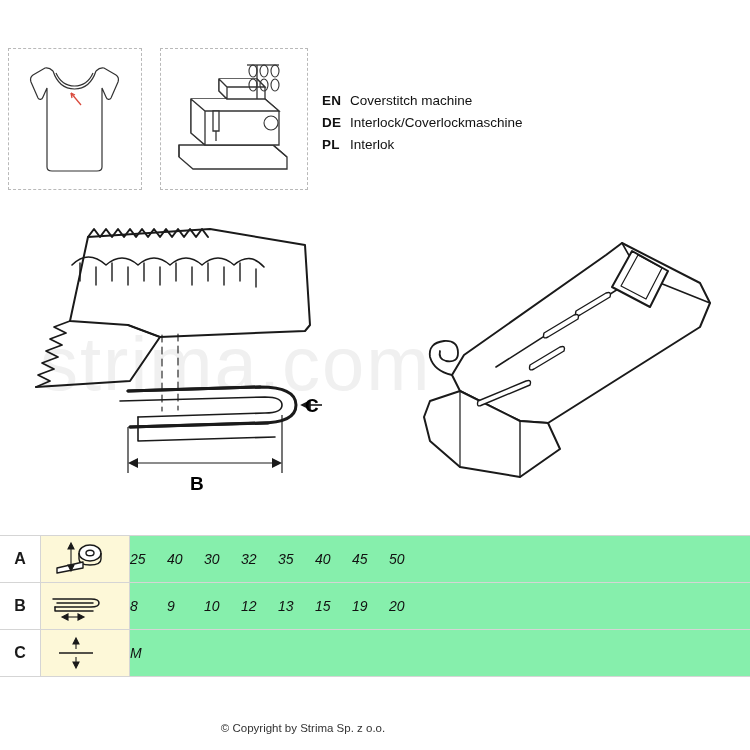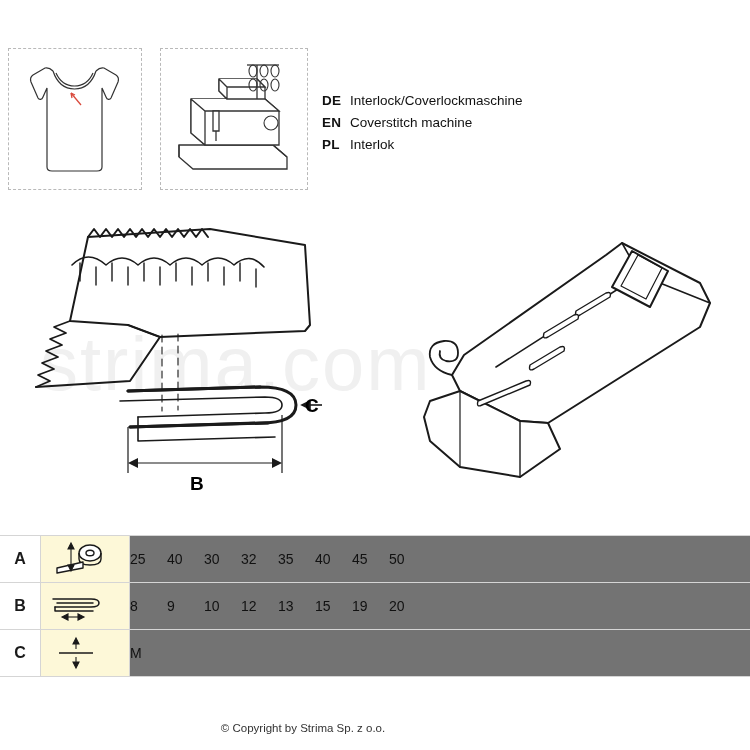--- a/index.html
+++ b/index.html
@@ -116,22 +116,23 @@
     background: #ffffff;
     border-right: 1px solid #d5d5d5;
   }
   td.row-icon {
     width: 88px;
     background: #fdf8d8;
     border-right: 1px solid #d5d5d5;
     text-align: center;
   }
   td.row-values {
-    background: #737373;
+    background: #86efac;
     padding-left: 12px;
+    font-style: italic;
   }
   .vals {
     display: flex;
     align-items: center;
   }
   .vals span {
     display: inline-block;
     width: 37px;
     font-size: 14px;
     color: #111;
@@ -194,26 +195,26 @@
         <ellipse cx="92" cy="36" rx="4" ry="6"></ellipse>
         <ellipse cx="103" cy="36" rx="4" ry="6"></ellipse>
         <ellipse cx="114" cy="36" rx="4" ry="6"></ellipse>
         <circle cx="110" cy="74" r="7"></circle>
       </g>
     </svg>
   </div>
 
   <div class="lang-list">
     <div class="lang-row">
+      <span class="lang-code">EN</span>
+      <span class="lang-name">Coverstitch machine</span>
+    </div>
+    <div class="lang-row">
       <span class="lang-code">DE</span>
       <span class="lang-name">Interlock/Coverlockmaschine</span>
-    </div>
-    <div class="lang-row">
-      <span class="lang-code">EN</span>
-      <span class="lang-name">Coverstitch machine</span>
     </div>
     <div class="lang-row">
       <span class="lang-code">PL</span>
       <span class="lang-name">Interlok</span>
     </div>
   </div>
 </div>
 
 <div class="watermark">strima.com</div>
 

